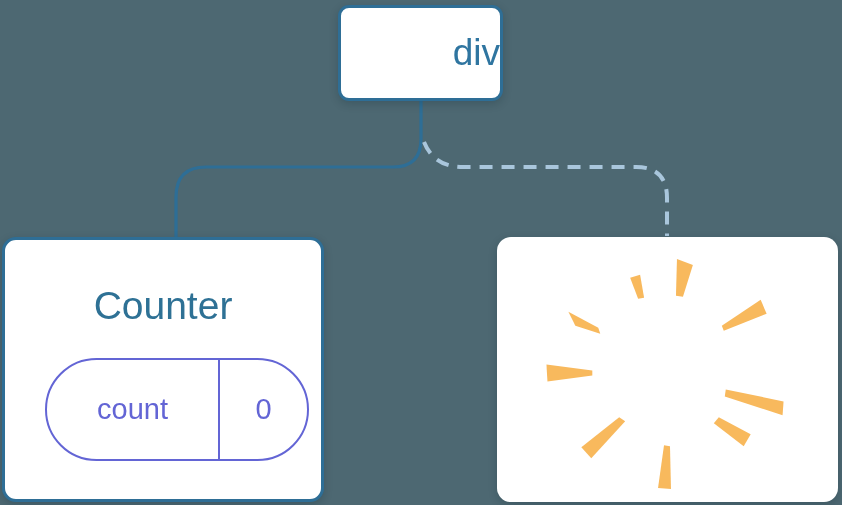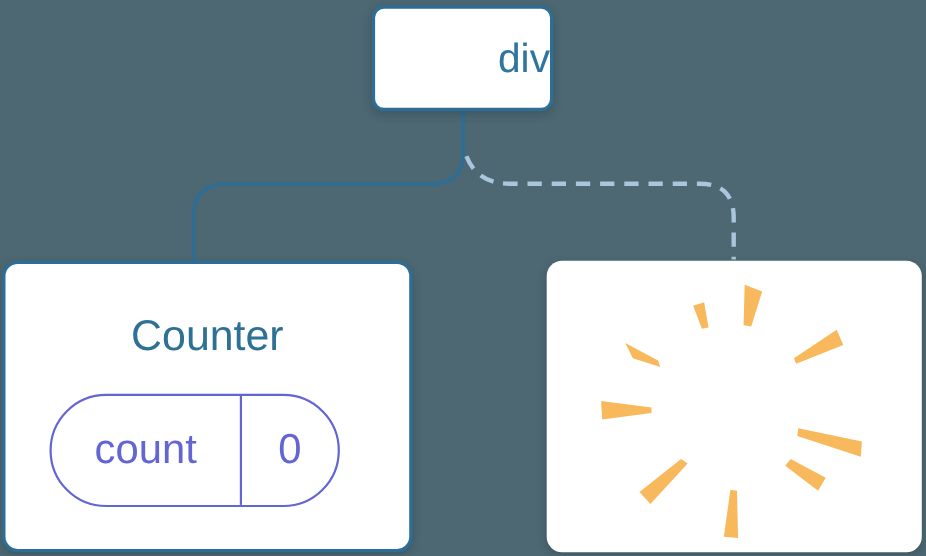--- a/index.html
+++ b/index.html
@@ -28,32 +28,32 @@
   .root-node{
     left:338px;top:5px;width:165px;height:96px;
     border:3px solid var(--line);border-radius:11px;
     color:var(--blue-text);font-size:37px;font-weight:500;
   }
   .card{
     position:absolute;top:237px;height:265px;background:var(--card);
     border-radius:14px;box-shadow:0 3px 8px rgba(15,35,45,.22);
   }
   .counter-card{
-    left:2px;width:373px;
+    left:2px;width:322px;
     border:3px solid var(--line);
   }
   .counter-title{
     margin-top:44px;text-align:center;
     color:#2E7195;font-size:39px;font-weight:500;
   }
   .state-pill{
     position:absolute;left:40px;top:118px;width:264px;height:103px;
     border:2px solid var(--purple);border-radius:52px;
     display:flex;align-items:stretch;overflow:hidden;
-    color:var(--purple);font-size:38px;
+    color:var(--purple);font-size:29px;
   }
   .state-key{
     flex:0 0 173px;display:flex;align-items:center;justify-content:center;
     border-right:2px solid var(--purple);
   }
   .state-value{
     flex:1;display:flex;align-items:center;justify-content:center;
   }
   .removed-card{left:497px;width:341px;}
   .poof{position:absolute;inset:0;width:100%;height:100%;}

